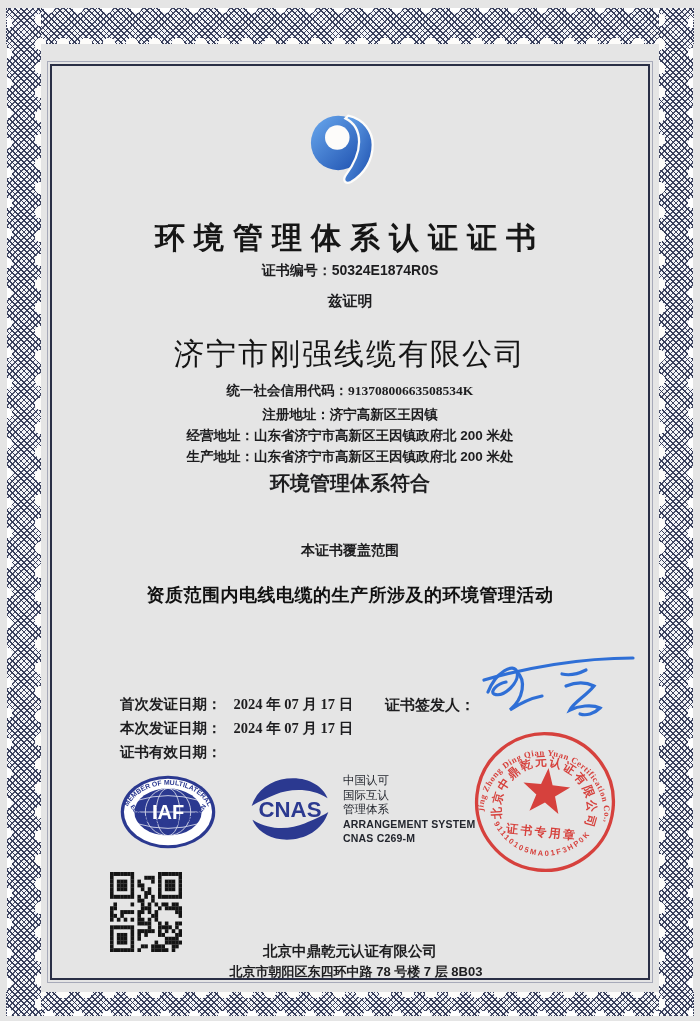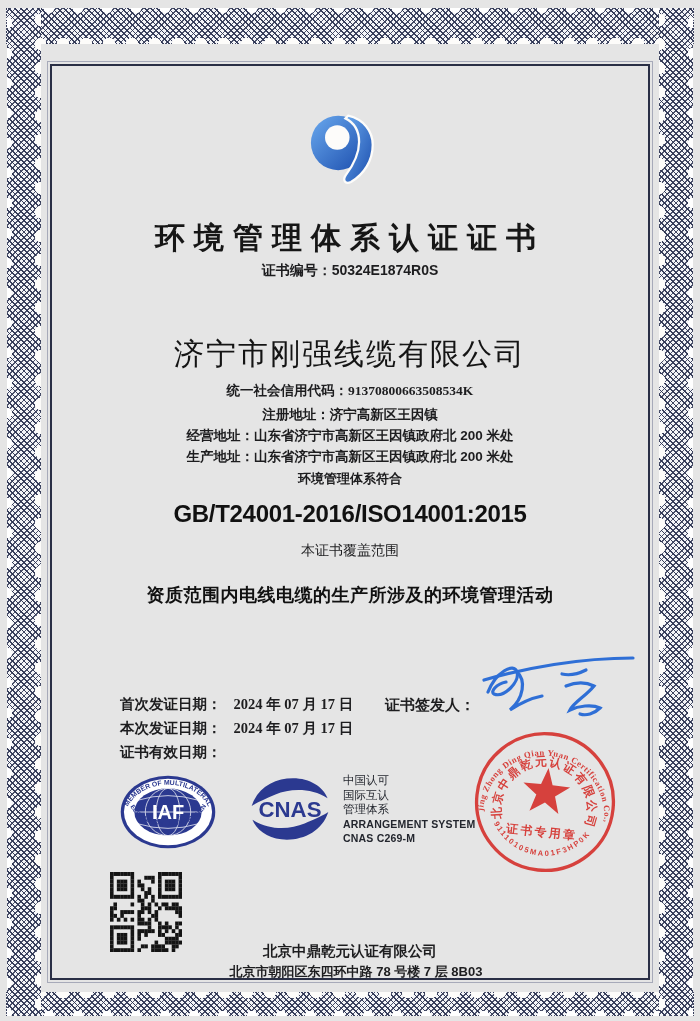--- a/index.html
+++ b/index.html
@@ -38,23 +38,23 @@
   .cline{left:0;right:0;text-align:center;}
   
   .logo-wrap{top:26px;}
   .cert-title{top:152px;font-size:30px;font-weight:700;letter-spacing:9px;color:#161616;}
   .cert-no{top:196px;font-size:14px;font-weight:600;}
   .hereby{top:226px;font-size:15px;font-weight:600;}
   .company{top:268px;font-size:30px;font-weight:500;letter-spacing:2px;color:#141414;}
   .credit{top:316px;font-size:13.5px;font-family:"Liberation Serif",serif;font-weight:600;}
   .addr{font-size:13.5px;font-weight:700;line-height:21px;}
   .addr-block{top:338px;}
-  .conform{top:404px;font-size:13px;font-weight:600;}
+  .conform{top:404px;font-size:20px;font-weight:600;}
   .standard{top:434px;font-size:24px;font-weight:700;letter-spacing:-.3px;color:#111;}
-  .scope-label{top:476px;font-size:14px;font-weight:400;}
+  .scope-label{top:476px;font-size:14px;font-weight:700;}
   .scope{top:517px;font-size:18px;font-weight:700;letter-spacing:.5px;color:#111;}
   
   .dates{left:68px;top:626px;font-family:"Liberation Serif",serif;font-size:14.5px;}
   .dates .row{display:flex;line-height:24px;}
   .dates .lab{font-weight:700;}
   .dates .val{margin-left:12px;font-weight:600;}
   .signer{left:333px;top:630px;font-size:15px;font-weight:600;font-family:"Liberation Serif",serif;}
   .sig{left:418px;top:580px;}
   
   .iaf{left:66px;top:706px;}
@@ -93,39 +93,39 @@
         <circle cx="42" cy="56" r="30" fill="url(#dg)"></circle>
         <circle cx="41" cy="50" r="13.5" fill="#fdfcfa"></circle>
         <path d="M 53,26 C 70,30 80,43 80,58 C 80,75 71,90 56,99 C 50.5,102 46.5,97.5 50,92 C 59,80 65,69 65,55 C 65,43 60,34 50,29 Z" fill="url(#dg)" stroke="#fdfcfa" stroke-width="2.5"></path>
       </svg>
     </div>
 
     <div class="abs cline cert-title">环境管理体系认证证书</div>
     <div class="abs cline cert-no">
       <span>证书编号：</span><span>50324E1874R0S</span>
     </div>
+    <div class="abs cline hereby">兹证明</div>
     <div class="abs cline company">济宁市刚强线缆有限公司</div>
     <div class="abs cline credit">
       <span>统一社会信用代码：</span><span>91370800663508534K</span>
     </div>
 
     <div class="abs cline addr-block">
       <div class="addr">
         <span>注册地址：</span><span>济宁高新区王因镇</span>
       </div>
       <div class="addr">
         <span>经营地址：</span><span>山东省济宁市高新区王因镇政府北 200 米处</span>
       </div>
       <div class="addr">
         <span>生产地址：</span><span>山东省济宁市高新区王因镇政府北 200 米处</span>
       </div>
     </div>
 
     <div class="abs cline conform">环境管理体系符合</div>
-    <div class="abs cline standard">GB/T24001-2016/ISO14001:2015</div>
     <div class="abs cline scope-label">本证书覆盖范围</div>
     <div class="abs cline scope">资质范围内电线电缆的生产所涉及的环境管理活动</div>
 
     <div class="abs dates">
       <div class="row">
         <span class="lab">首次发证日期：</span>
         <span class="val">2024 年 07 月 17 日</span>
       </div>
       <div class="row">
         <span class="lab">本次发证日期：</span>

